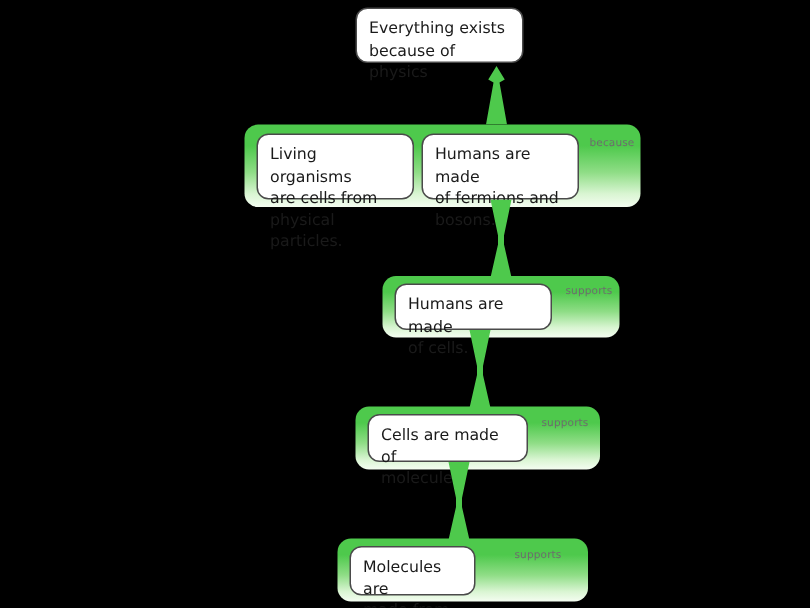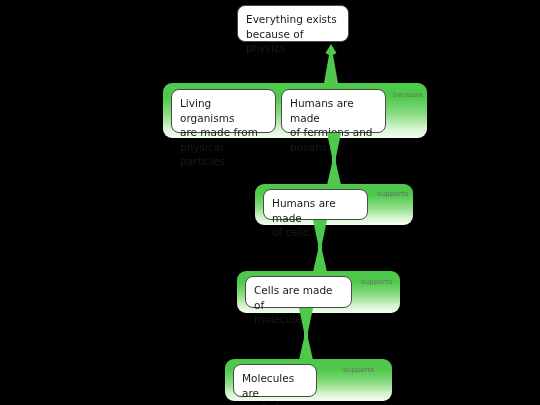--- a/index.html
+++ b/index.html
@@ -86,21 +86,21 @@
     <svg viewBox="0 0 22 42" preserveAspectRatio="none">
       <path d="M4 42 L9 14 L5.5 12 L11 3 L16.5 12 L13 14 L18 42 Z" fill="#4ec94c"></path>
     </svg>
   </div>
 
   <div class="support-box" style="left:140px; top:83px; width:264px; height:55px;"></div>
 
   <div class="rel-label" style="left:370px; top:91px;">because</div>
 
   <div class="card node" style="left:148px; top:89px; width:105px; height:44px;">Living organisms
-are made from
+are cells from
 physical particles.</div>
 
   <div class="card node" style="left:258px; top:89px; width:105px; height:44px;">Humans are made
 of fermions and
 bosons.</div>
 
   <div class="connector" style="left:300px; top:133px; width:22px; height:52px;">
     <svg viewBox="0 0 22 52" preserveAspectRatio="none">
       <path d="M4 0 L9 24 L9 30 L4 52 L18 52 L13 30 L13 24 L18 0 Z" fill="#4ec94c"></path>
     </svg>

